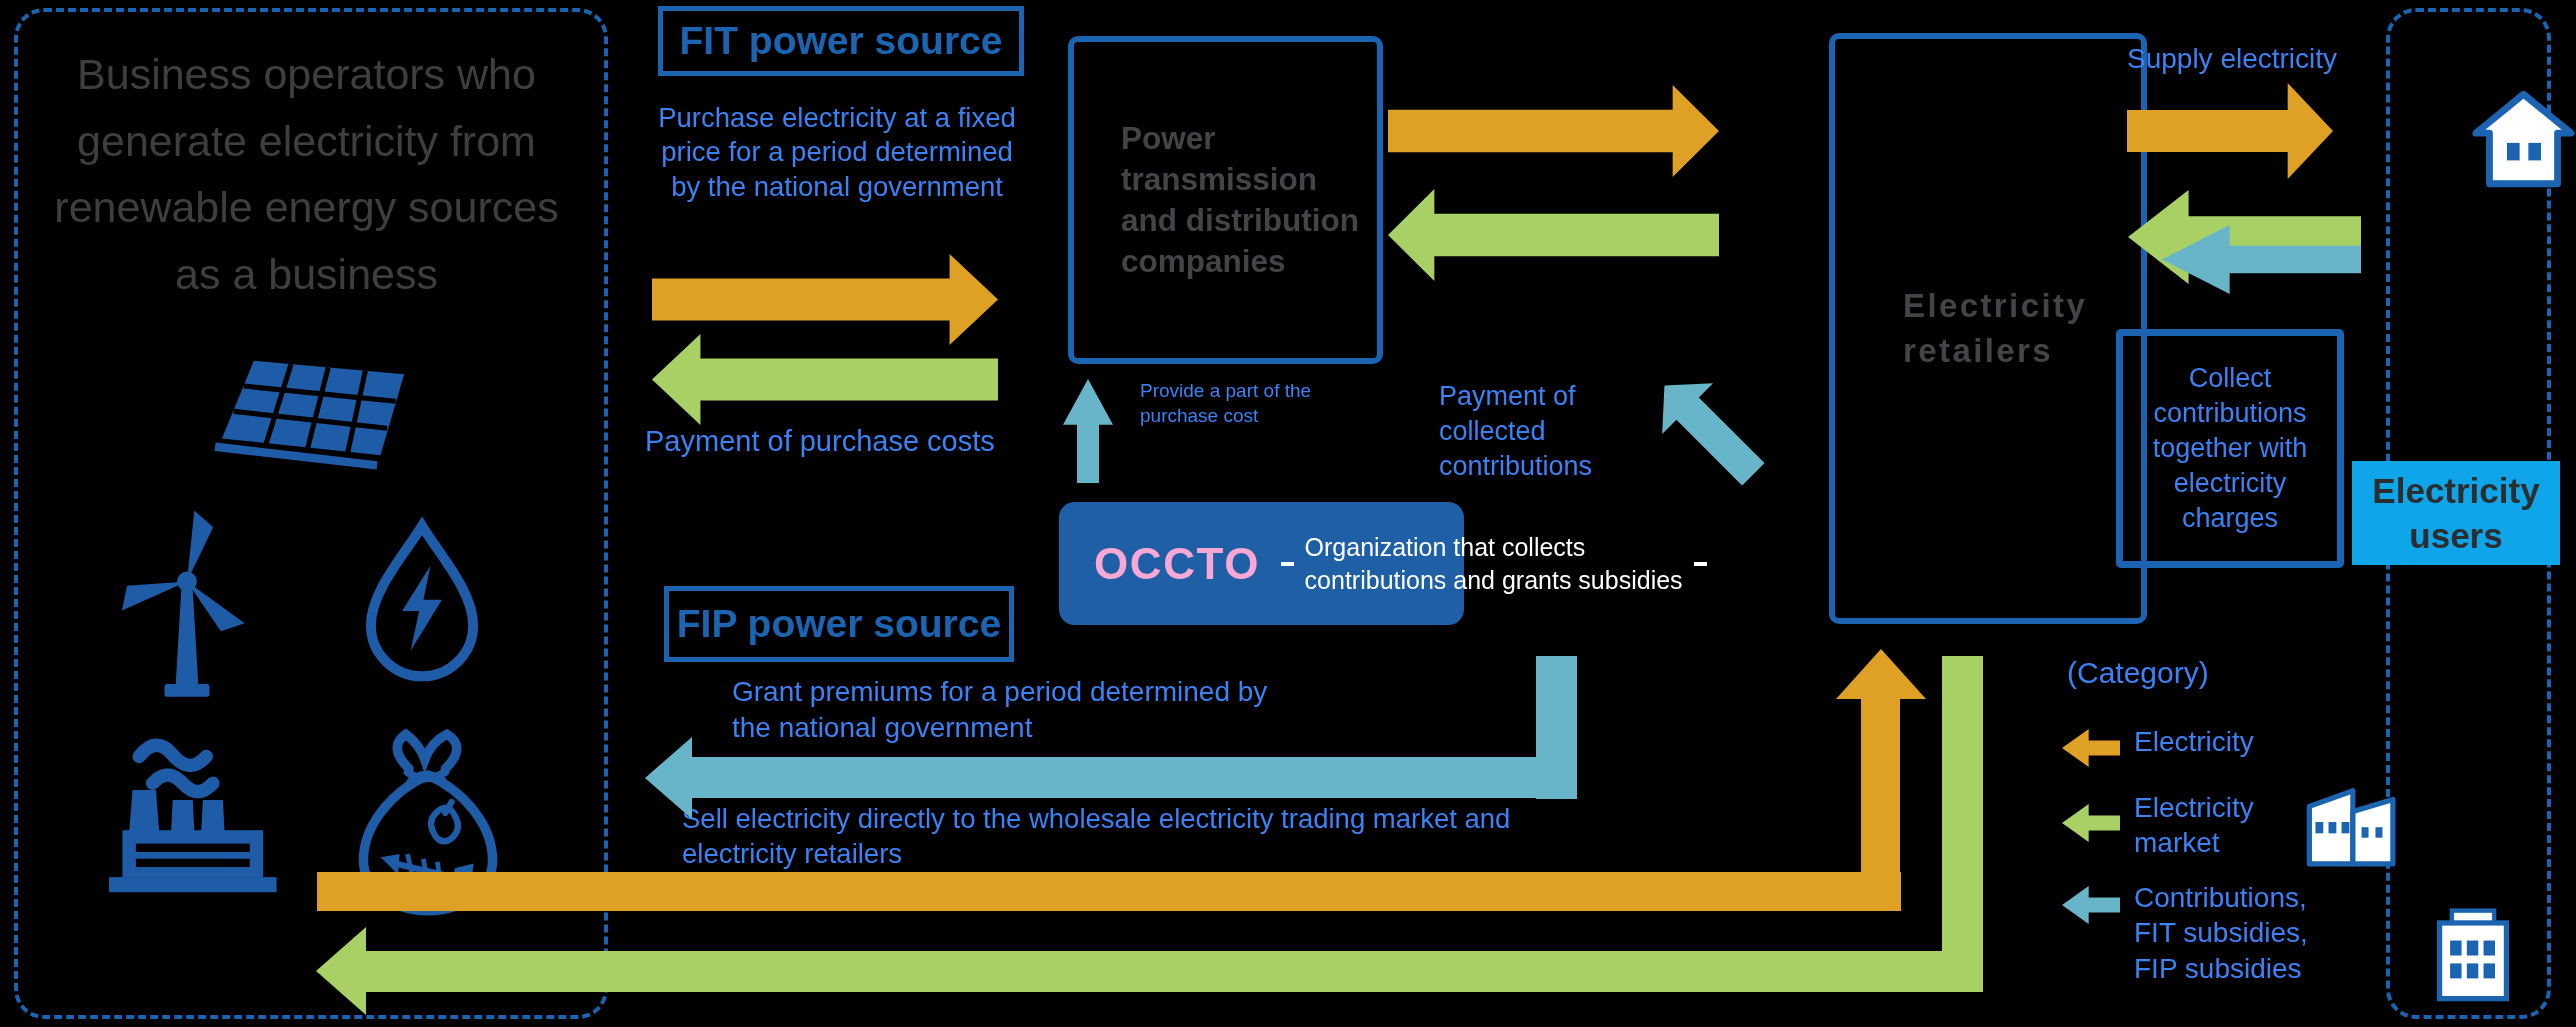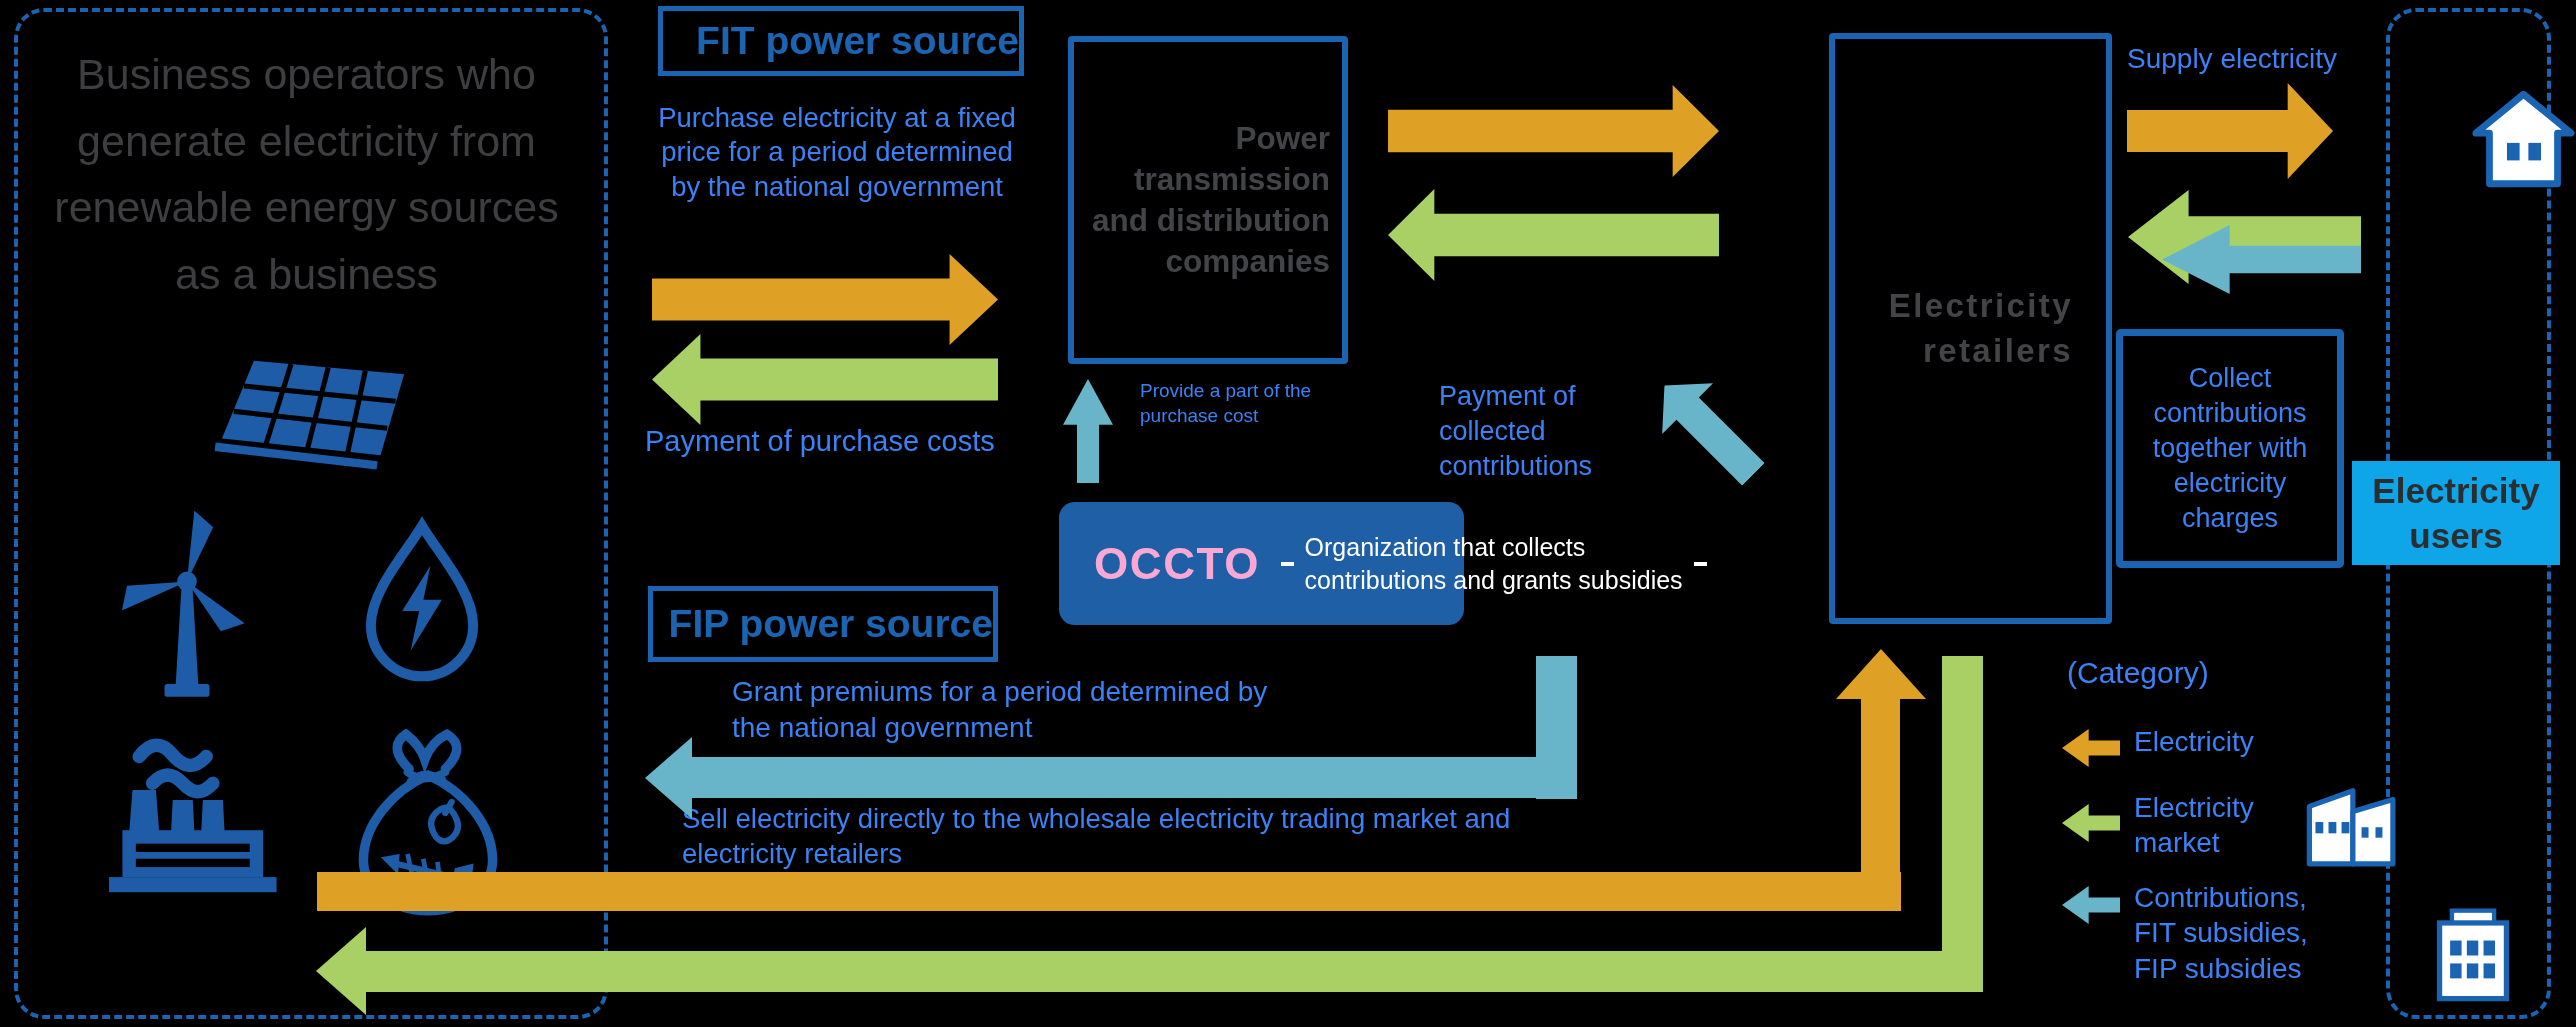--- a/index.html
+++ b/index.html
@@ -1,22 +1,22 @@
 <!DOCTYPE html>
 <html style="font-size:12.6px"><head>
 <meta charset="utf-8">
 <style>
   html,body{margin:0;padding:0;background:#000;}
   #canvas{position:relative;width:2576px;height:1028px;background:#000;overflow:hidden;
           font-family:"Liberation Sans", sans-serif;}
   .abs{position:absolute;}
   .gray{color:#3b82f6;}
   .dashed-box{border:4.7px dashed #1a64b2;border-radius:30px;}
-  .solid-box{border:6.3px solid #1a64b2;border-radius:4px;display:flex;align-items:center;justify-content:center;text-align:right;}
-  .label-box{border:5.5px solid #1a64b2;display:flex;align-items:center;justify-content:flex-end;
+  .solid-box{border:6.3px solid #1a64b2;border-radius:10px;display:flex;align-items:center;justify-content:center;text-align:left;padding-left:35px;}
+  .label-box{border:5.5px solid #1a64b2;display:flex;align-items:center;justify-content:center;
              color:#1a64b2;font-weight:700;font-size:39px;}
   .arrow{position:absolute;}
   .ar-right{clip-path:polygon(0 27%,86% 27%,86% 0,100% 50%,86% 100%,86% 73%,0 73%);}
   .ar-left{clip-path:polygon(100% 27%,14% 27%,14% 0,0 50%,14% 100%,14% 73%,100% 73%);}
   .ar-right-s{clip-path:polygon(0 28%,78% 28%,78% 0,100% 50%,78% 100%,78% 72%,0 72%);}
   .ar-left-g{clip-path:polygon(100% 28%,26% 28%,26% 0,0 50%,26% 100%,26% 72%,100% 72%);}
   .ar-left-t{clip-path:polygon(100% 30%,34% 30%,34% 0,0 50%,34% 100%,34% 70%,100% 70%);}
   .ar-left-leg{clip-path:polygon(100% 30%,46% 30%,46% 0,0 50%,46% 100%,46% 70%,100% 70%);}
   .ar-up{clip-path:polygon(50% 0,100% 44%,72% 44%,72% 100%,28% 100%,28% 44%,0 44%);}
   .orange{background:#dfa125;}
@@ -119,21 +119,21 @@
     <div class="bracket" style="height:82px;">
       <div class="bl"></div>
       <div class="bt">
         <div>Organization that collects</div>
         <div>contributions and grants subsidies</div>
       </div>
       <div class="br"></div>
     </div>
   </div>
 
-  <div class="abs label-box" style="left:648px;top:586px;width:340px;height:66px;">
+  <div class="abs label-box" style="left:664px;top:586px;width:340px;height:66px;">
     <span>FIP power source</span>
   </div>
   <div class="abs txt gray" style="left:682px;top:801px;width:850px;font-size:27.5px;line-height:1.28;">Sell electricity directly to the wholesale electricity trading market and electricity retailers</div>
   <div class="abs txt gray" style="left:732px;top:674px;width:543px;font-size:28px;line-height:1.28;">Grant premiums for a period determined by the national government</div>
 
   <div class="abs teal" style="left:1536px;top:656px;width:41px;height:143px;"></div>
   <div class="abs teal" style="left:691px;top:757px;width:886px;height:41px;"></div>
   <div class="abs" style="left:645px;top:737px;width:0;height:0;border-top:41px solid transparent;
               border-bottom:41px solid transparent;border-right:47px solid #68b5c9;"></div>
 

